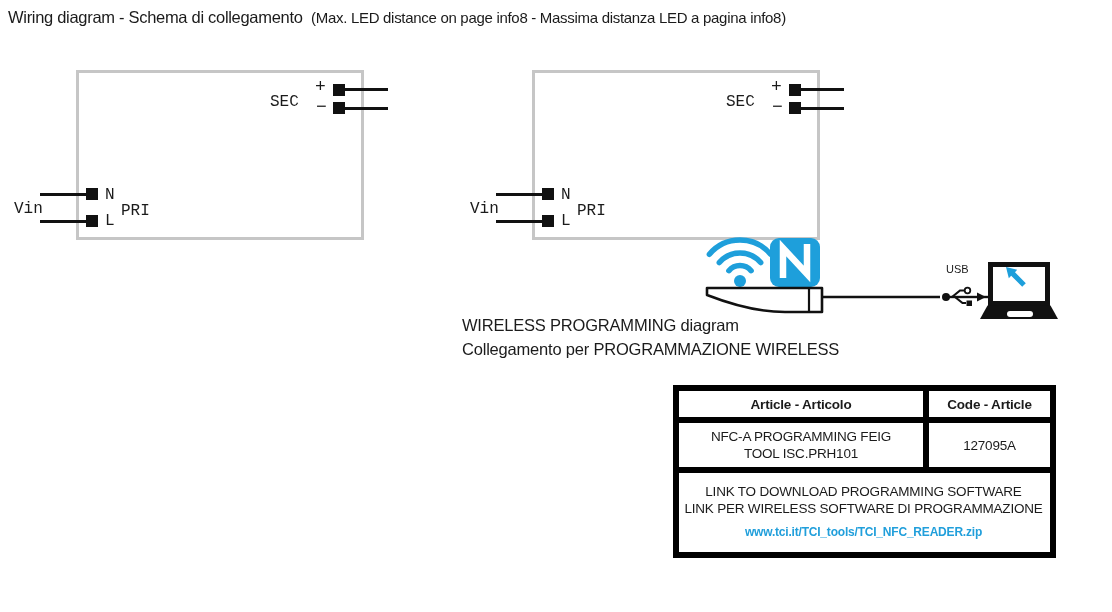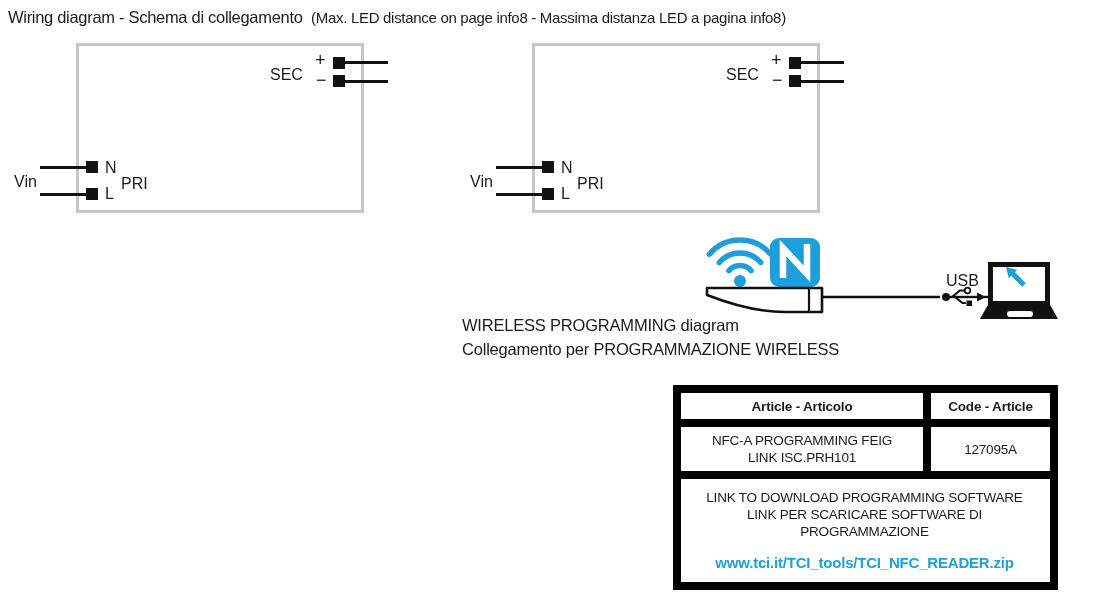--- a/index.html
+++ b/index.html
@@ -5,21 +5,21 @@
   html,body{margin:0;padding:0;background:#fff;}
   .canvas{position:relative;width:1112px;height:612px;background:#fff;overflow:hidden;
           font-family:"Liberation Sans",sans-serif;color:#1b1b1b;}
 
   
   .title{position:absolute;left:8px;top:8px;white-space:nowrap;}
   .title-bold{font-weight:normal;font-size:16.5px;letter-spacing:-0.3px;}
   .title-note{font-size:15px;letter-spacing:-0.3px;margin-left:4px;}
 
   
-  .wirebox{position:absolute;top:41px;width:390px;height:178px;}
+  .wirebox{position:absolute;top:68px;width:390px;height:178px;font-family:Liberation Mono, monospace;}
   .wirebox .frame{position:absolute;left:66px;top:2px;width:288px;height:170px;
                   border:3px solid #c6c6c6;box-sizing:border-box;background:#fff;}
   .lbl{position:absolute;font-size:16px;line-height:16px;white-space:nowrap;}
   .sq{position:absolute;width:12px;height:12px;background:#111;}
   .wire{position:absolute;height:2.6px;background:#111;}
   .lbl.sec{left:260px;top:26px;}
   .lbl.plus{left:305px;top:10px;font-size:18px;line-height:18px;}
   .lbl.minus{left:306px;top:30px;font-size:18px;line-height:18px;}
   .sq-plus{left:323px;top:16px;}
   .sq-minus{left:323px;top:34px;}
@@ -31,35 +31,35 @@
   .sq-n{left:76px;top:120px;}
   .sq-l{left:76px;top:147px;}
   .lbl.n{left:95px;top:119px;}
   .lbl.l{left:95px;top:145px;}
   .lbl.pri{left:111px;top:135px;text-align:right;}
   .box1{left:10px;}
   .box2{left:466px;}
 
   
   .wireless-svg{position:absolute;left:695px;top:233px;width:375px;height:95px;}
-  .usb-label{position:absolute;left:946px;top:272px;font-size:16px;}
+  .usb-label{position:absolute;left:946px;top:263px;font-size:11px;}
   .caption{position:absolute;left:462px;font-size:16.5px;letter-spacing:-0.2px;white-space:nowrap;}
   .caption1{top:316px;}
   .caption2{top:340px;}
 
   
   .parts{position:absolute;left:673px;top:385px;width:377px;border-collapse:collapse;
          table-layout:fixed;text-align:center;}
-  .parts th,.parts td{border:8px solid #000000;padding:0;}
+  .parts th,.parts td{border:6px solid #000000;padding:0;}
   .parts th{height:26px;font-size:13.5px;font-weight:bold;letter-spacing:-0.2px;}
   .parts col.c1{width:250px;}
   .parts col.c2{width:127px;}
   .parts td{height:44px;font-size:13.5px;line-height:17px;letter-spacing:-0.2px;vertical-align:middle;}
   .parts td.footer-cell{height:auto;padding:10px 4px 11px 2px;}
-  .dl-link{font-size:15px;font-weight:bold;color:#219fdb;margin-top:14px;letter-spacing:-0.2px;
+  .dl-link{font-size:12px;font-weight:bold;color:#219fdb;margin-top:7px;letter-spacing:-0.2px;
            cursor:pointer;white-space:nowrap;}
 </style>
 </head>
 <body>
 
 <div class="canvas">
 
   <div class="title">
     <span class="title-bold">Wiring diagram - Schema di collegamento</span>
     <span class="title-note">(Max. LED distance on page info8 - Massima distanza LED a pagina info8)</span>
@@ -159,27 +159,27 @@
     <thead>
       <tr>
         <th>Article - Articolo</th>
         <th>Code - Article</th>
       </tr>
     </thead>
     <tbody>
       <tr>
         <td>
           <div>NFC-A PROGRAMMING FEIG</div>
-          <div>LINK ISC.PRH101</div>
+          <div>TOOL ISC.PRH101</div>
         </td>
         <td>127095A</td>
       </tr>
       <tr>
         <td class="footer-cell" colspan="2">
           <div>LINK TO DOWNLOAD PROGRAMMING SOFTWARE</div>
-          <div>LINK PER SCARICARE SOFTWARE DI PROGRAMMAZIONE</div>
+          <div>LINK PER WIRELESS SOFTWARE DI PROGRAMMAZIONE</div>
           <div class="dl-link">www.tci.it/TCI_tools/TCI_NFC_READER.zip</div>
         </td>
       </tr>
     </tbody>
   </table>
 
 </div>
 
 </body></html>

